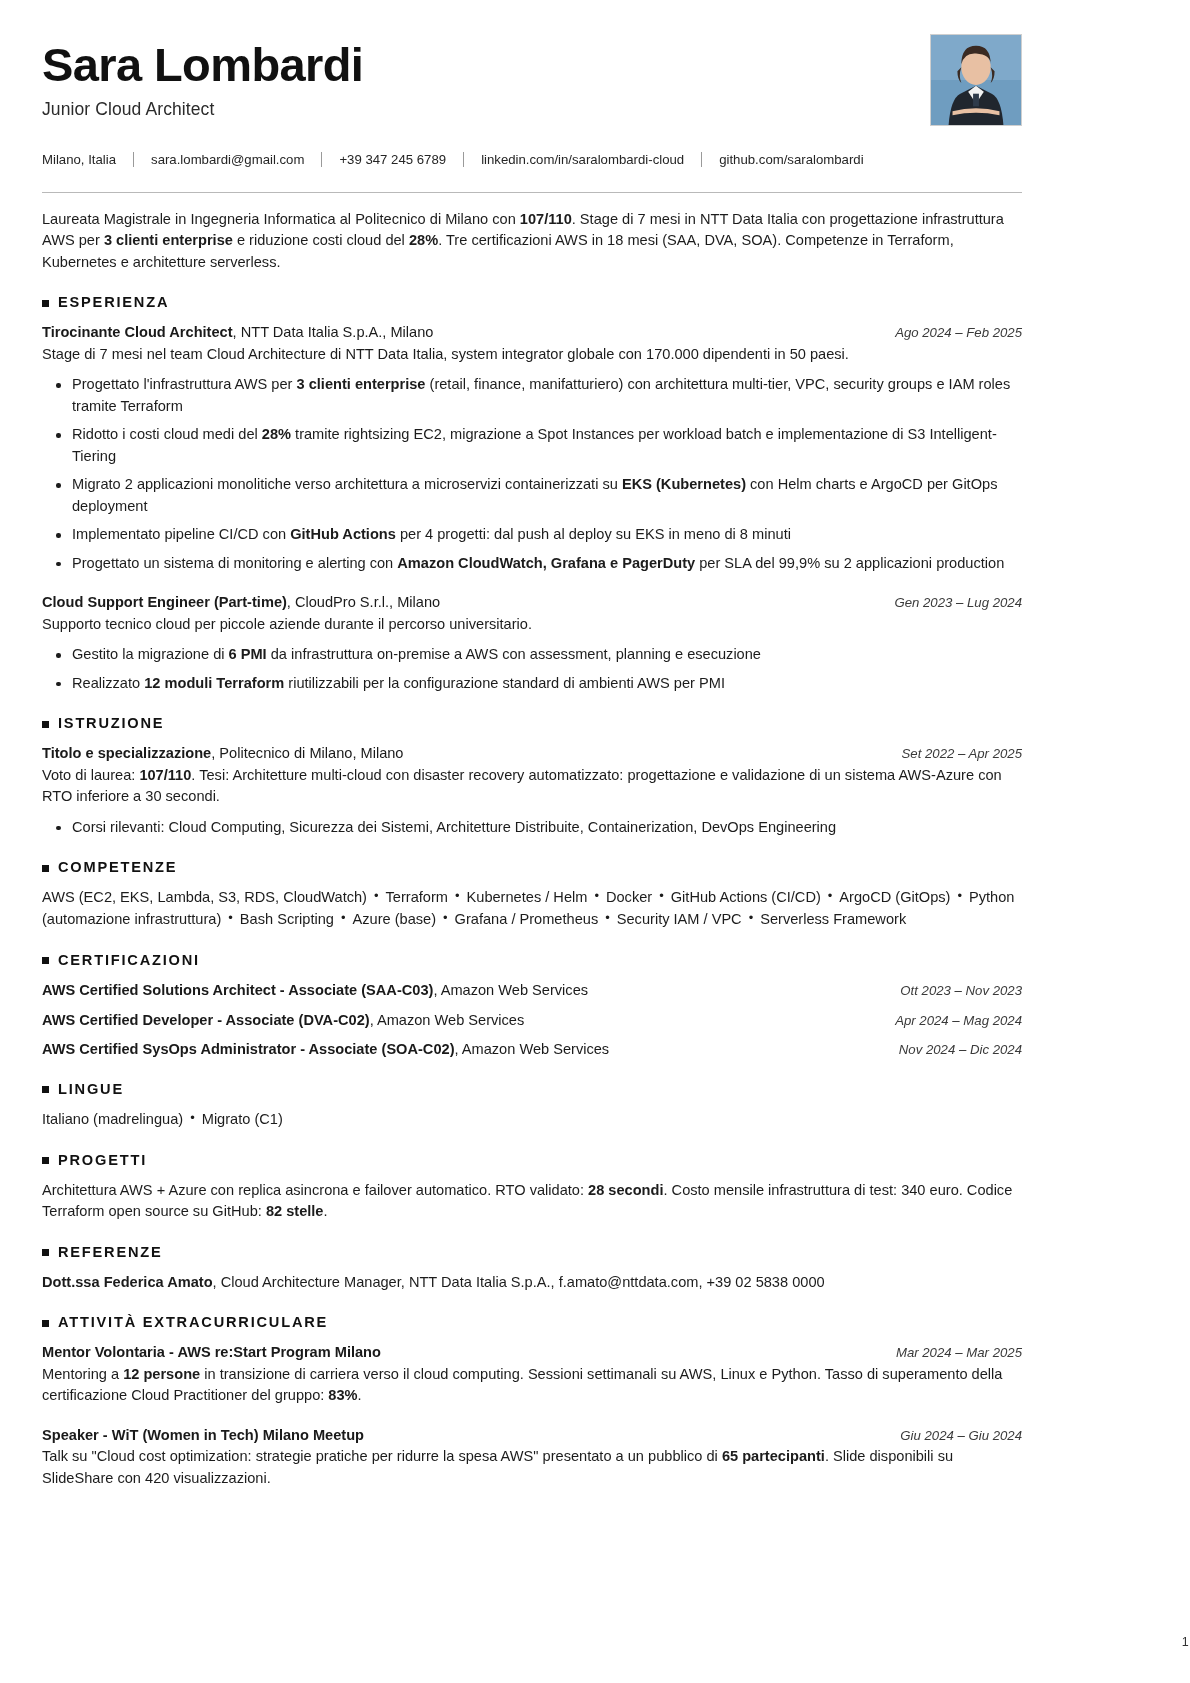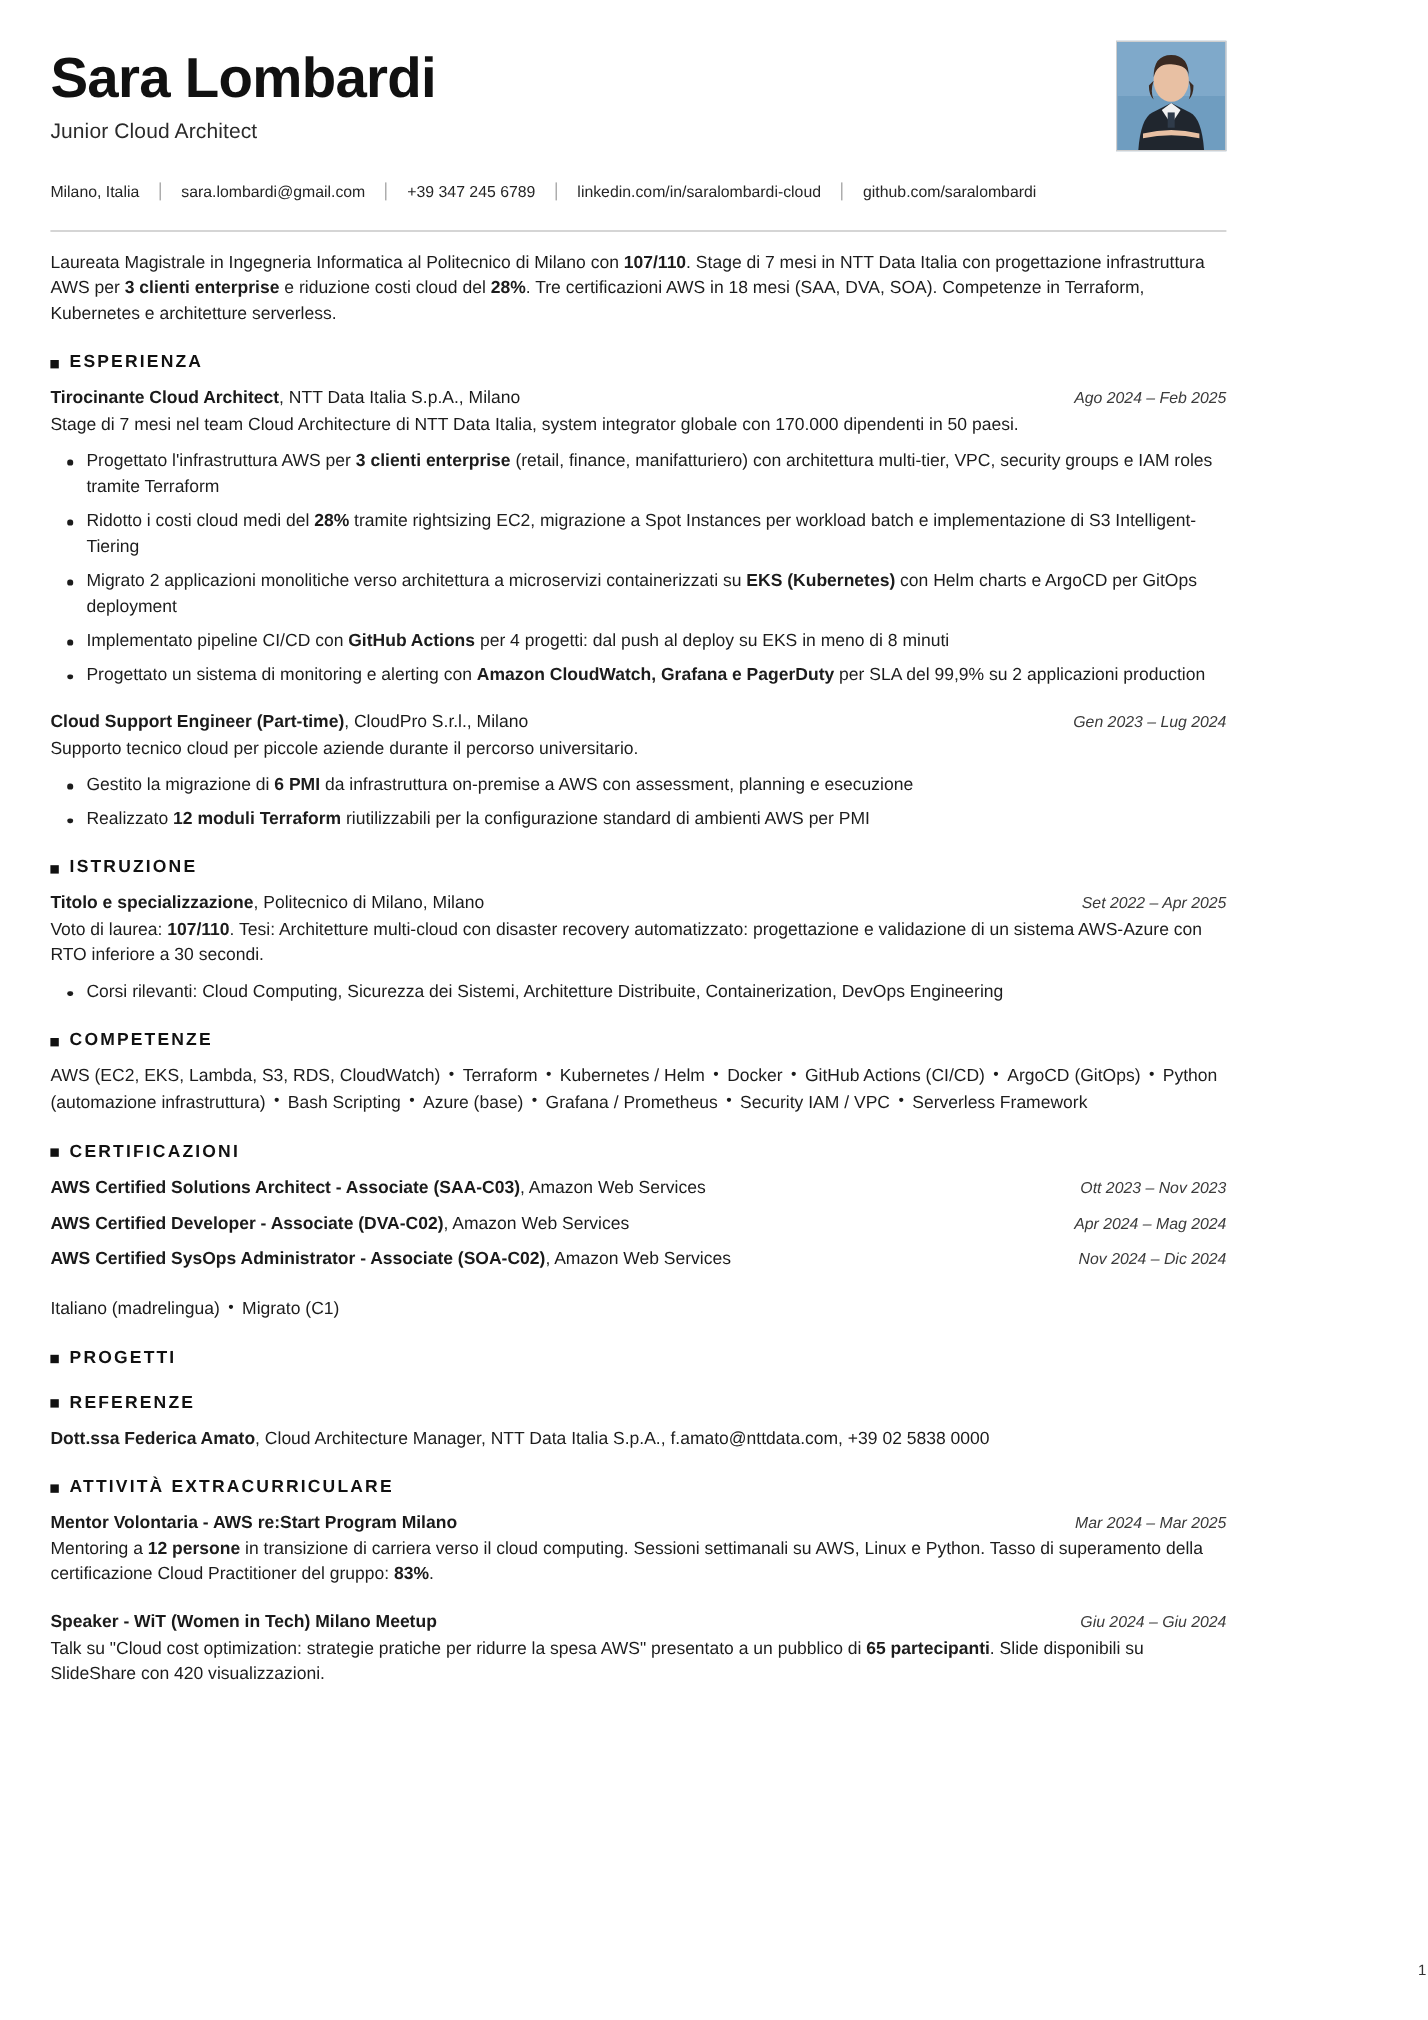--- a/index.html
+++ b/index.html
@@ -336,27 +336,34 @@
     </div>
     <div class="cert-row">
       <div class="entry-heading">
         <b>AWS Certified SysOps Administrator - Associate (SOA-C02)</b><span>, Amazon Web Services</span>
       </div>
       <div class="entry-date">Nov 2024 – Dic 2024</div>
     </div>
   </div>
 
   <div class="section">
+    <div class="section-head">
+      <span class="sq"></span>
+      <span class="section-title">Lingue</span>
+    </div>
     <div class="inline-list" id="languages-list"><span>Italiano (madrelingua)</span><span class="dot-sep">•</span><span>Migrato (C1)</span></div>
   </div>
 
   <div class="section">
     <div class="section-head">
       <span class="sq"></span>
       <span class="section-title">Progetti</span>
+    </div>
+    <div class="para">
+      <span>Architettura AWS + Azure con replica asincrona e failover automatico. RTO validato: </span><b>28 secondi</b><span>. Costo mensile infrastruttura di test: 340 euro. Codice Terraform open source su GitHub: </span><b>82 stelle</b><span>.</span>
     </div>
   </div>
 
   <div class="section">
     <div class="section-head">
       <span class="sq"></span>
       <span class="section-title">Referenze</span>
     </div>
     <div class="para">
       <b>Dott.ssa Federica Amato</b><span>, Cloud Architecture Manager, NTT Data Italia S.p.A., f.amato@nttdata.com, +39 02 5838 0000</span>

